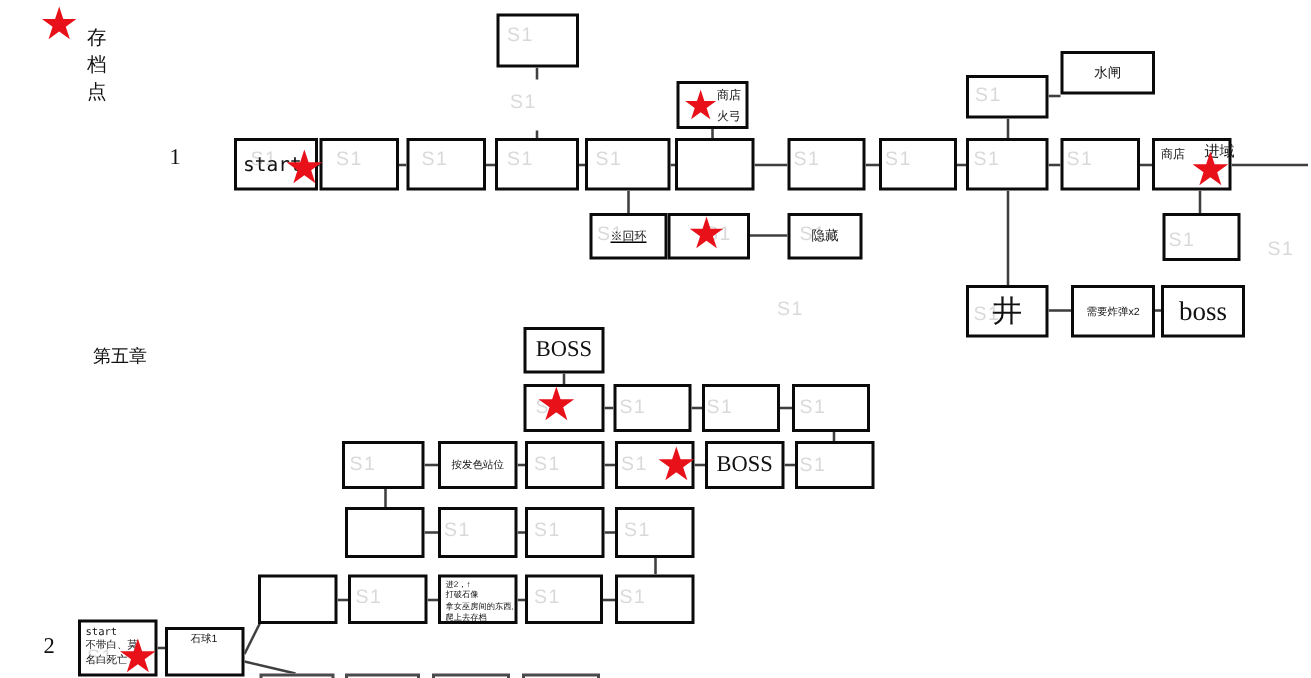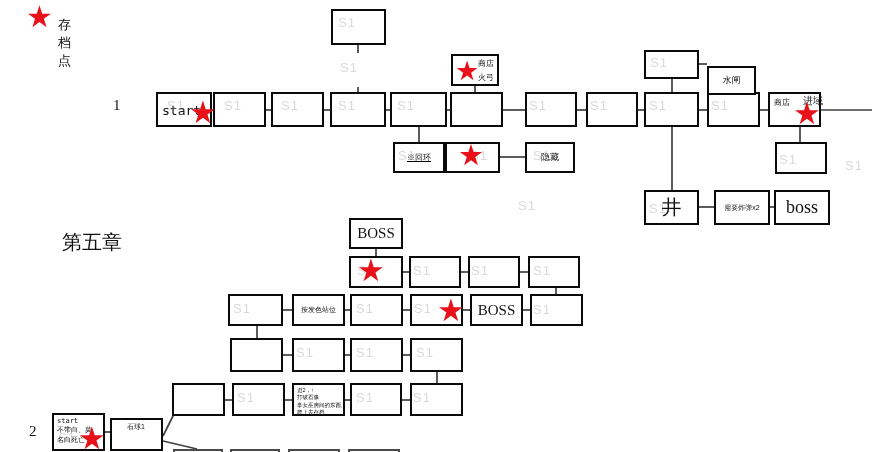--- a/index.html
+++ b/index.html
@@ -130,21 +130,21 @@
     <div class="box" style="left: 390px; top: 92px; width: 57px; height: 35px;"></div>
     <div class="box" style="left: 450px; top: 92px; width: 53px; height: 35px;"></div>
     <div class="box" style="left: 525px; top: 92px; width: 52px; height: 35px;"></div>
     <div class="box" style="left: 586px; top: 92px; width: 52px; height: 35px;"></div>
     <div class="box" style="left: 644px; top: 92px; width: 55px; height: 35px;"></div>
     <div class="box" style="left: 707px; top: 92px; width: 53px; height: 35px;"></div>
     <div class="box" style="left: 768px; top: 92px; width: 53px; height: 35px;">
       <span class="sub " style="left: 4px; top: 5px; font-size: 8px;">商店</span>
     </div>
     <div class="box" style="left: 644px; top: 50px; width: 55px; height: 29px;"></div>
-    <div class="box" style="left: 707px; top: 66px; width: 49px; height: 29px;">
+    <div class="box" style="left: 707px; top: 34px; width: 63px; height: 29px;">
       <span class="lbl " style="font-size: 9px;">水闸</span>
     </div>
     <div class="box" style="left: 393px; top: 142px; width: 52px; height: 31px; text-decoration: underline;">
       <span class="lbl " style="font-size: 8px;">※回环</span>
     </div>
     <div class="box" style="left: 445px; top: 142px; width: 55px; height: 31px;"></div>
     <div class="box" style="left: 525px; top: 142px; width: 50px; height: 31px;">
       <span class="lbl " style="font-size: 9px;">隐藏</span>
     </div>
     <div class="box" style="left: 775px; top: 142px; width: 52px; height: 32px;"></div>
@@ -205,15 +205,15 @@
     <div class="box thin" style="left: 288px; top: 449px; width: 52px; height: 12px;"></div>
     <div class="box thin" style="left: 348px; top: 449px; width: 52px; height: 12px;"></div>
     <span class="star" style="left: 189px; top: 97px; font-size: 31px; color: rgb(232, 17, 26);">★</span>
     <span class="star" style="left: 455px; top: 57px; font-size: 27px; color: rgb(232, 17, 26);">★</span>
     <span class="star" style="left: 458px; top: 141px; font-size: 29px; color: rgb(232, 17, 26);">★</span>
     <span class="star" style="left: 793px; top: 98px; font-size: 31px; color: rgb(232, 17, 26);">★</span>
     <span class="star" style="left: 357px; top: 255px; font-size: 31px; color: rgb(232, 17, 26);">★</span>
     <span class="star" style="left: 437px; top: 295px; font-size: 31px; color: rgb(232, 17, 26);">★</span>
     <span class="star" style="left: 78px; top: 423px; font-size: 31px; color: rgb(232, 17, 26);">★</span>
     <span class="slabel f-serif" style="left: 113px; top: 97px; font-size: 15px;">1</span>
-    <span class="slabel " style="left: 62px; top: 229px; font-size: 20px;">第五章</span>
+    <span class="slabel " style="left: 62px; top: 229px; font-size: 12px;">第五章</span>
     <span class="slabel f-serif" style="left: 29px; top: 423px; font-size: 15px;">2</span>
   </div>
 
 </body></html>

